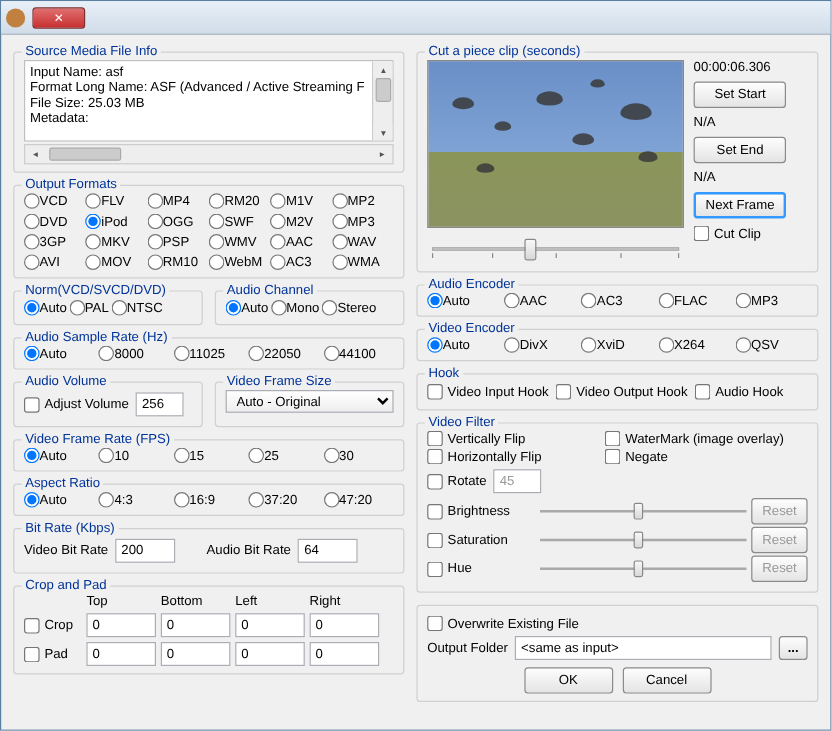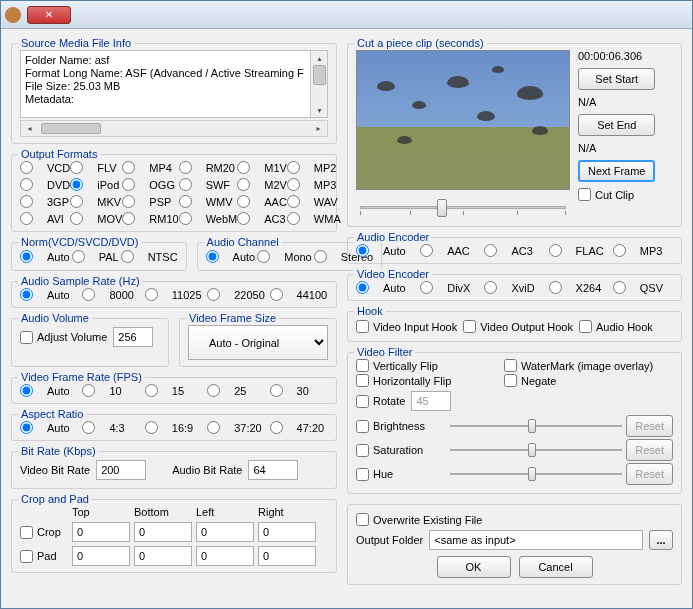--- a/index.html
+++ b/index.html
@@ -19,28 +19,28 @@
 .scroll-v{position:absolute;right:0;top:0;width:17px;height:100%;background:#eee;border-left:1px solid #ccc}
 .scroll-v .thumb{position:absolute;top:14px;left:2px;width:13px;height:20px;background:#ccc;border:1px solid #aaa;border-radius:2px}
 .scroll-v .up,.scroll-v .down{position:absolute;left:0;width:17px;height:14px;background:#eee;display:flex;align-items:center;justify-content:center;font-size:8px;color:#555}
 .scroll-v .up{top:0}.scroll-v .down{bottom:0}
 .scroll-h{height:17px;background:#eee;border:1px solid #ccc;margin-top:2px;position:relative}
 .scroll-h .thumb{position:absolute;left:20px;top:2px;height:11px;width:60px;background:#ccc;border:1px solid #aaa;border-radius:2px}
 .scroll-h .l,.scroll-h .r{position:absolute;top:0;width:17px;height:15px;display:flex;align-items:center;justify-content:center;font-size:8px;color:#555}
 .scroll-h .l{left:0}.scroll-h .r{right:0}
 .radio-row{display:flex;align-items:center;gap:2px;margin:1px 0}
 .radio-grid{display:grid;grid-template-columns:repeat(6,1fr);row-gap:4px}
-.radio{display:flex;align-items:center;gap:14px;cursor:pointer}
+.radio{display:flex;align-items:center;gap:0;cursor:pointer}
 .radio input{margin:0}
 .cb{display:flex;align-items:center;gap:4px}
 .cb input{margin:0}
 .row{display:flex;align-items:center;gap:6px;margin:2px 0}
 .row5{display:grid;grid-template-columns:repeat(5,1fr);gap:4px}
 input[type=text]{height:20px;border:1px solid #abadb3;padding:0 4px;background:#fff}
-select{height:35px;border:1px solid #abadb3;background:linear-gradient(#fff,#eee);padding:0 16px}
+select{height:19px;border:1px solid #abadb3;background:linear-gradient(#fff,#eee);padding:0 4px}
 .btn{height:22px;min-width:68px;border:1px solid #8a8a8a;border-radius:3px;background:linear-gradient(#fdfdfd,#e4e4e4);cursor:pointer;padding:0 8px}
 .btn.hl{border:2px solid #3399ff}
 .twocol{display:flex;gap:10px}
 .preview{width:214px;height:140px;background:linear-gradient(#6a8fc8 0%,#7fa3d4 55%,#8a955a 55%,#8b9360 100%);border:1px solid #888;position:relative;overflow:hidden}
 .bird{position:absolute;width:18px;height:10px;background:#3a3a3a;border-radius:50% 50% 50% 50%/60% 60% 40% 40%;opacity:.85}
 .b1{top:30px;left:20px}.b2{top:50px;left:55px;width:14px;height:8px}.b3{top:25px;left:90px;width:22px;height:12px}.b4{top:60px;left:120px}.b5{top:35px;left:160px;width:26px;height:14px}.b6{top:75px;left:175px;width:16px;height:9px}.b7{top:15px;left:135px;width:12px;height:7px}.b8{top:85px;left:40px;width:15px;height:8px}
 .slider{height:26px;position:relative;margin-top:4px}
 .slider .track{position:absolute;top:12px;left:4px;right:4px;height:3px;background:#ccc;border:1px solid #aaa}
 .slider .thumb{position:absolute;top:5px;left:38%;width:10px;height:18px;background:linear-gradient(#f8f8f8,#d8d8d8);border:1px solid #888;border-radius:2px}
 .slider .tick{position:absolute;top:17px;width:1px;height:4px;background:#888}
@@ -62,21 +62,21 @@
 <div class="window">
  <div class="titlebar">
   <div class="titlebar-icon"></div>
   <div class="close-btn">✕</div>
  </div>
  <div class="body">
   <div class="col left">
    <div class="gbox">
     <div class="glabel">Source Media File Info</div>
     <div class="infobox">
-     <div>Folder Name: asf</div>
+     <div>Input Name: asf</div>
      <div>Format Long Name: ASF (Advanced / Active Streaming F</div>
      <div>File Size: 25.03 MB</div>
      <div>Metadata:</div>
      <div class="scroll-v">
               <div class="up">▴</div>
               <div class="thumb"></div>
               <div class="down">▾</div>
             </div>
     </div>
     <div class="scroll-h">

